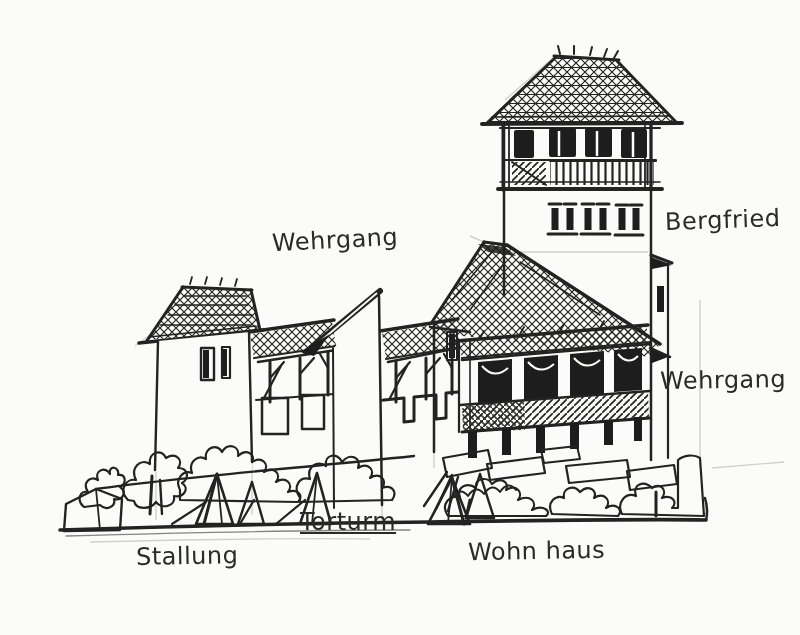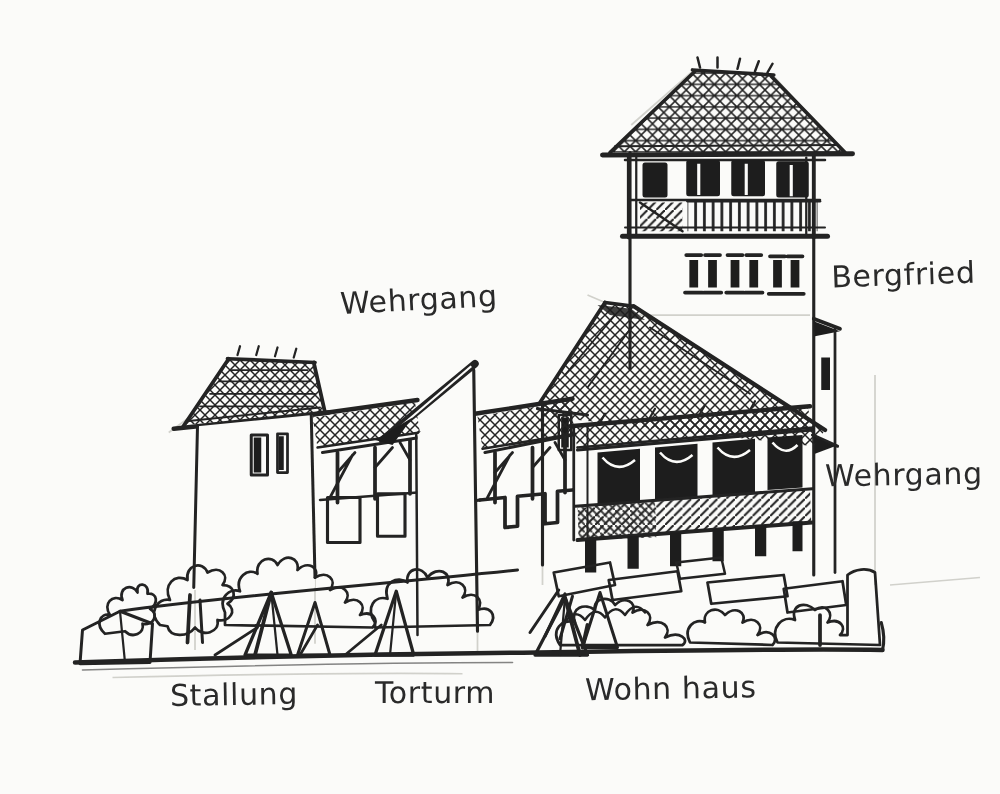--- a/index.html
+++ b/index.html
@@ -234,16 +234,16 @@
     <path class="ink" d="M60,530 C180,526 330,523 430,522 C560,520 650,519 706,520" stroke-width="3.6"></path>
     <path class="ink" d="M706,520 C708,512 707,505 705,498" stroke-width="2.5"></path>
     <path class="ink" d="M66,536 C210,532 340,530 410,530" stroke-width="1.3" opacity="0.55"></path>
   </g>
 </svg>
 
 <div class="hand" style="left:272px;top:226px;transform:rotate(-3deg);">Wehrgang</div>
 <div class="hand" style="left:665px;top:206px;transform:rotate(-2deg);">Bergfried</div>
 <div class="hand" style="left:660px;top:366px;transform:rotate(-1deg);">Wehrgang</div>
 <div class="hand" style="left:136px;top:542px;transform:rotate(-1deg);">Stallung</div>
-<div class="hand" style="left:300px;top:540px;">Torturm</div>
+<div class="hand" style="left:300px;top:508px;text-decoration:underline;">Torturm</div>
 <div class="hand" style="left:468px;top:537px;transform:rotate(-1deg);">Wohn haus</div>
 
 </div>
 
 </body></html>

